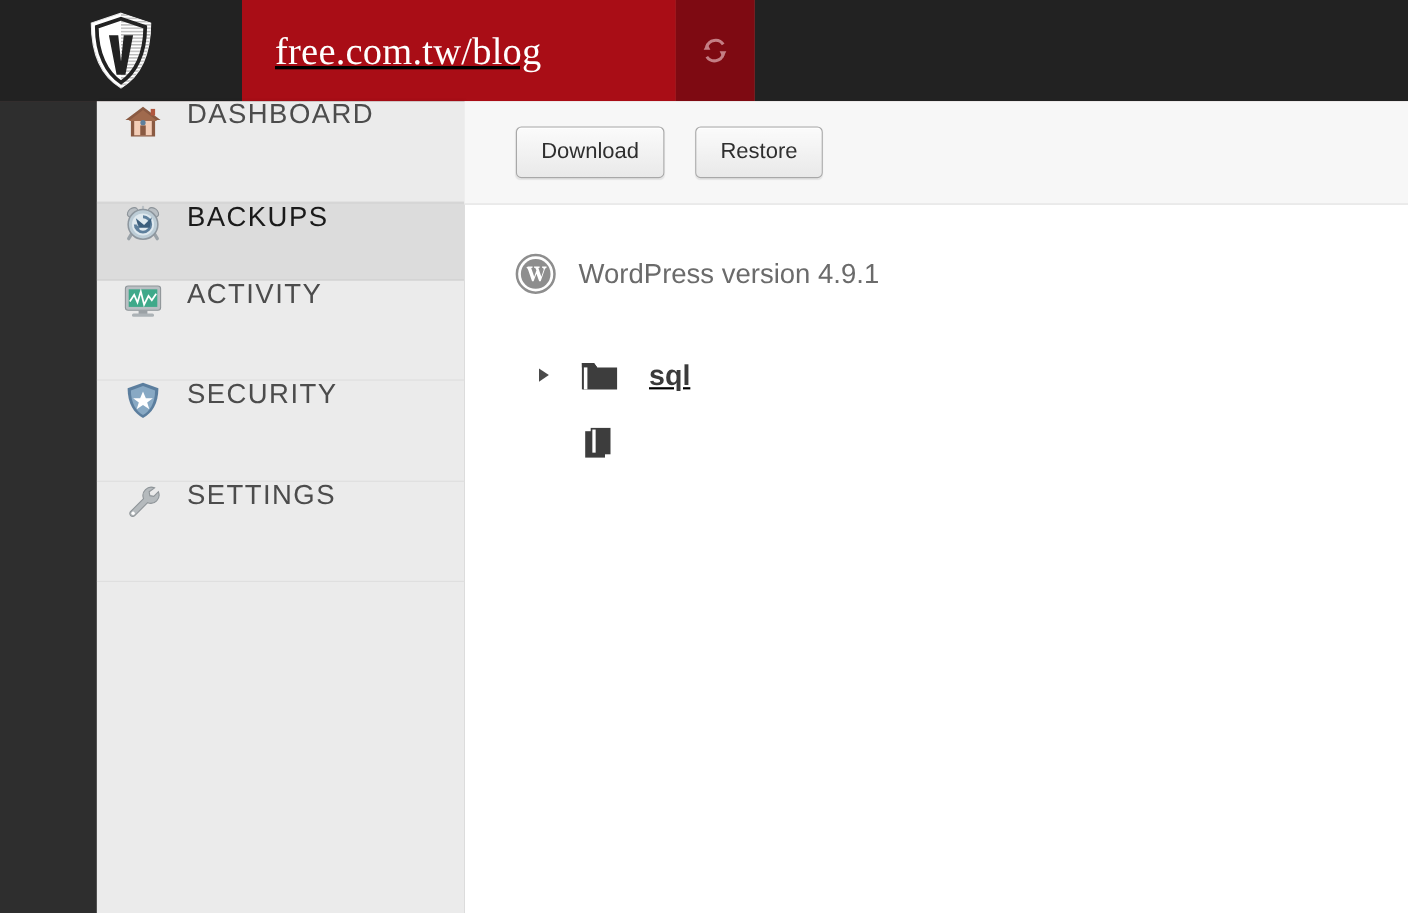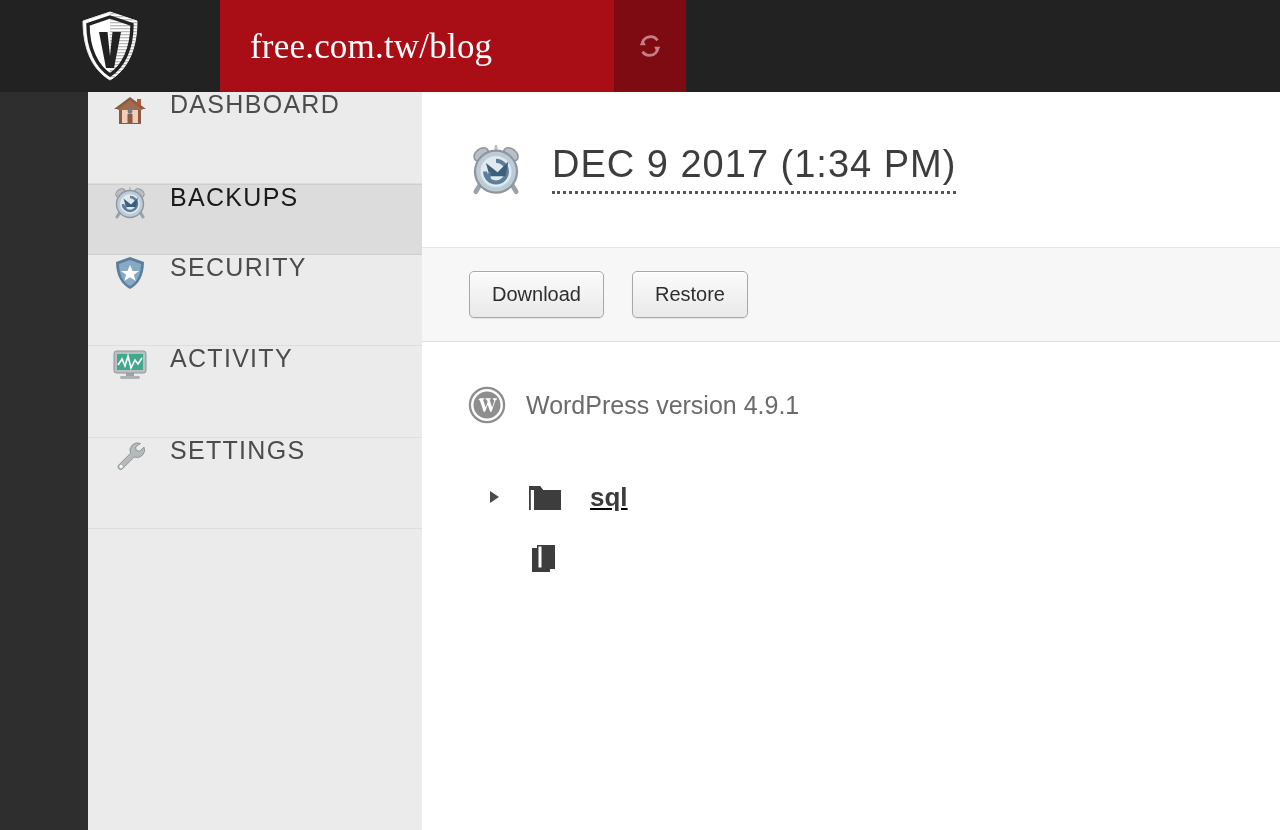--- a/index.html
+++ b/index.html
@@ -22,20 +22,21 @@
 
   
   .topbar {
     position: absolute;
     top: 0; left: 0;
     width: 1280px;
     height: 92px;
     background: #ef4444;
     display: flex;
     align-items: stretch;
+    text-decoration: underline;
   }
   .logo-zone {
     width: 220px;
     display: flex;
     align-items: center;
     justify-content: center;
     background: #222222;
   }
   .logo-shield {
     width: 62px;
@@ -317,64 +318,49 @@
         <circle cx="18" cy="19" r="10" fill="#dfe9ef"></circle>
         <path d="M11 19 A7 7 0 1 0 18 12" fill="none" stroke="#5d7f9c" stroke-width="2.6"></path>
         <polygon points="11.5,13.5 19,19.5 26,12.5 24,22 14,22" fill="#3c5f7d"></polygon>
         <polygon points="10.2,22 14.6,19 14.6,25" fill="#5d7f9c"></polygon>
       </svg>
       <span class="nav-label">BACKUPS</span>
     </div>
 
     <div class="nav-item">
       <svg class="nav-icon" viewBox="0 0 36 36">
-        <path d="M18 2 L32 7 C32 21 26 30 18 34 C10 30 4 21 4 7 Z" fill="#5b7e9e"></path>
-        <path d="M18 5 L29 9 C29 20.5 24 28 18 31.3 C12 28 7 20.5 7 9 Z" fill="#88a9c4"></path>
-        <polygon points="18,10 20.6,16 27,16 21.8,19.8 23.8,26 18,22.2 12.2,26 14.2,19.8 9,16 15.4,16" fill="#ffffff"></polygon>
-      </svg>
-      <span class="nav-label">SECURITY</span>
-    </div>
-
-    <div class="nav-item">
-      <svg class="nav-icon" viewBox="0 0 36 36">
         <rect x="2" y="5" width="32" height="22" rx="2.5" fill="#b9bfc3" stroke="#8f9599" stroke-width="1"></rect>
         <rect x="5" y="8" width="26" height="16" fill="#3fa98a"></rect>
         <polyline points="6,19 10,13 13,20 16,10 19,22 23,14 26,18 30,12" fill="none" stroke="#ffffff" stroke-width="1.6"></polyline>
         <rect x="14" y="27" width="8" height="4" fill="#9ba1a5"></rect>
         <rect x="8" y="30" width="20" height="3" rx="1.4" fill="#acb2b6"></rect>
       </svg>
       <span class="nav-label">ACTIVITY</span>
     </div>
 
     <div class="nav-item">
       <svg class="nav-icon" viewBox="0 0 36 36">
+        <path d="M18 2 L32 7 C32 21 26 30 18 34 C10 30 4 21 4 7 Z" fill="#5b7e9e"></path>
+        <path d="M18 5 L29 9 C29 20.5 24 28 18 31.3 C12 28 7 20.5 7 9 Z" fill="#88a9c4"></path>
+        <polygon points="18,10 20.6,16 27,16 21.8,19.8 23.8,26 18,22.2 12.2,26 14.2,19.8 9,16 15.4,16" fill="#ffffff"></polygon>
+      </svg>
+      <span class="nav-label">SECURITY</span>
+    </div>
+
+    <div class="nav-item">
+      <svg class="nav-icon" viewBox="0 0 36 36">
         <path d="M28.5 5.5 a7.6 7.6 0 0 0 -10 9.8 L6.8 27 a2.6 2.6 0 0 0 3.7 3.7 L22.2 19 a7.6 7.6 0 0 0 9.8 -10 l-4.2 4.2 -3.6 -0.6 -0.6 -3.6 Z" fill="#b5babd" stroke="#8f9599" stroke-width="1"></path>
         <circle cx="9" cy="28.6" r="1.5" fill="#ffffff"></circle>
       </svg>
       <span class="nav-label">SETTINGS</span>
     </div>
   </div>
 
   <div class="main">
 
-    <div class="main-header">
-      <svg class="clock-icon" viewBox="0 0 36 36">
-        <ellipse cx="8.5" cy="8" rx="5.2" ry="3.6" transform="rotate(-38 8.5 8)" fill="#b9bfc4" stroke="#8d949a" stroke-width="1"></ellipse>
-        <ellipse cx="27.5" cy="8" rx="5.2" ry="3.6" transform="rotate(38 27.5 8)" fill="#b9bfc4" stroke="#8d949a" stroke-width="1"></ellipse>
-        <rect x="17" y="2" width="2" height="4" rx="1" fill="#b9bfc4"></rect>
-        <line x1="8" y1="27" x2="5" y2="32" stroke="#9aa2a8" stroke-width="3" stroke-linecap="round"></line>
-        <line x1="28" y1="27" x2="31" y2="32" stroke="#9aa2a8" stroke-width="3" stroke-linecap="round"></line>
-        <circle cx="18" cy="19" r="13.5" fill="#bcccd6" stroke="#8d969e" stroke-width="1.4"></circle>
-        <circle cx="18" cy="19" r="10" fill="#dfe9ef"></circle>
-        <path d="M11 19 A7 7 0 1 0 18 12" fill="none" stroke="#5d7f9c" stroke-width="2.6"></path>
-        <polygon points="11.5,13.5 19,19.5 26,12.5 24,22 14,22" fill="#3c5f7d"></polygon>
-        <polygon points="10.2,22 14.6,19 14.6,25" fill="#5d7f9c"></polygon>
-      </svg>
-      <span class="backup-date">DEC 9 2017 (1:34 PM)</span>
-    </div>
 
     <div class="toolbar">
       <button class="btn">Download</button>
       <button class="btn">Restore</button>
     </div>
 
     <div class="contents">
 
       <div class="wp-row">
         <svg class="wp-icon" viewBox="0 0 40 40">

